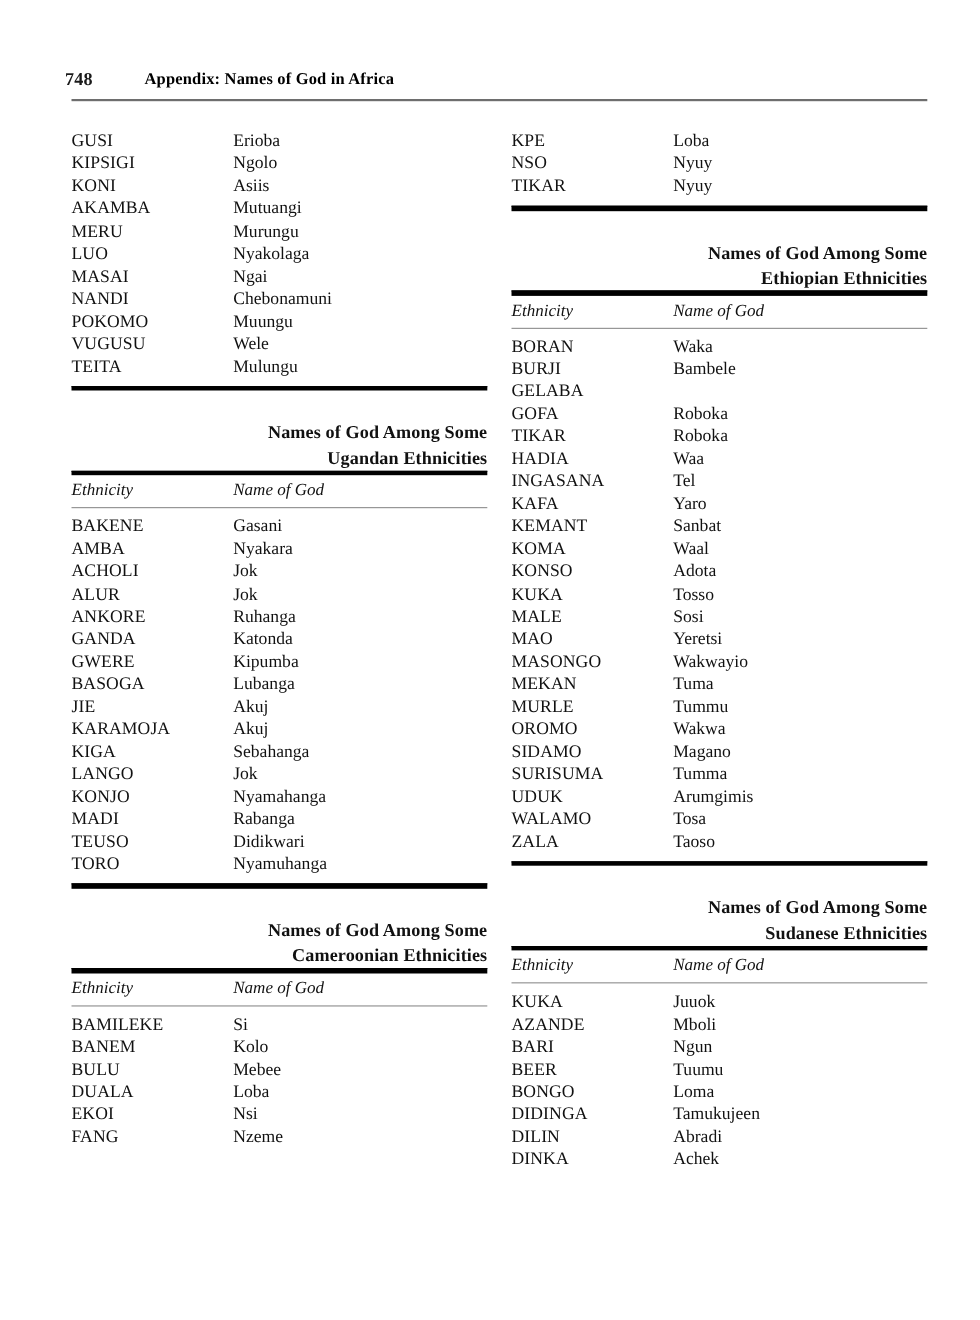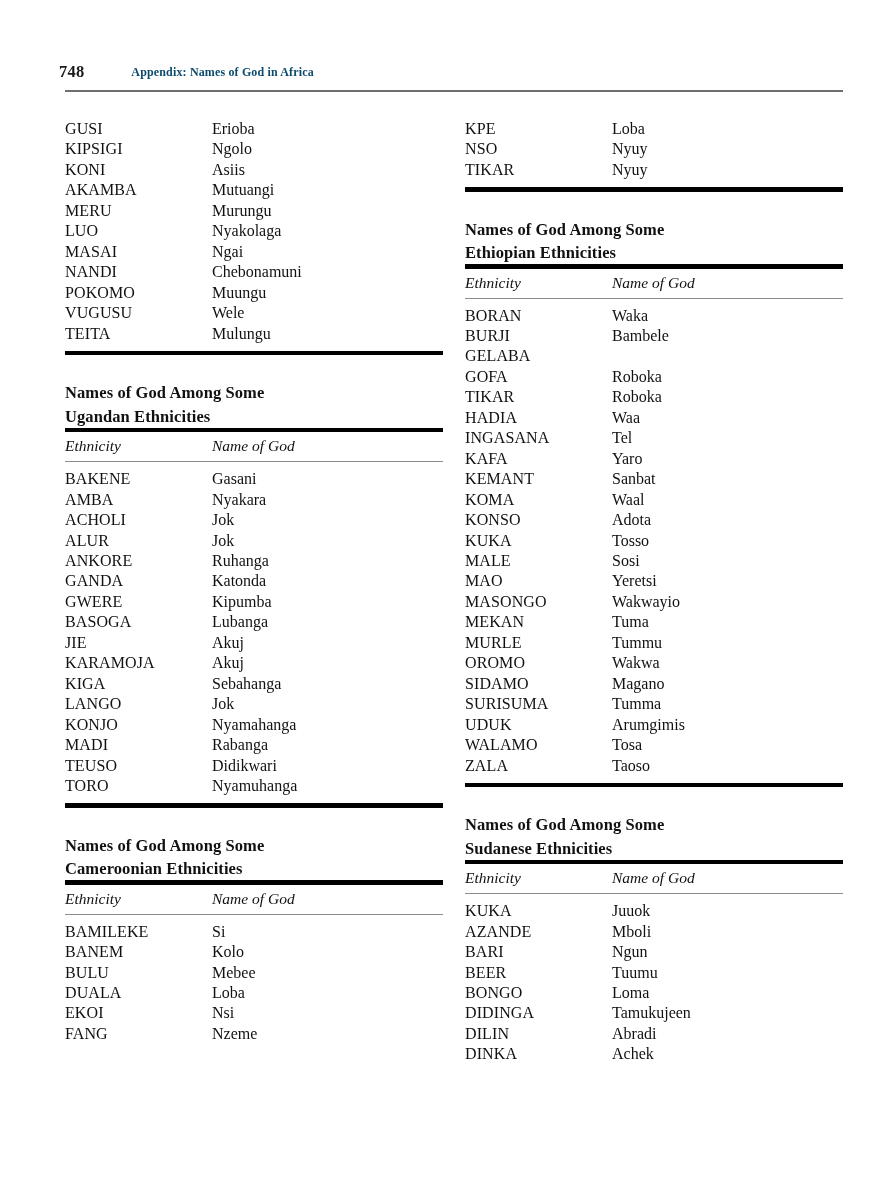--- a/index.html
+++ b/index.html
@@ -28,24 +28,24 @@
     align-items: center;
   }
   .folio {
     font-size: 16.5px;
     font-weight: 700;
     letter-spacing: 0.2px;
     color: #1a1a1a;
   }
   .head-title {
     margin-left: 47px;
-    font-size: 12px;
+    font-size: 15px;
     font-weight: 700;
     letter-spacing: 0.15px;
-    color: #0c4a6e;
+    color: #000000;
   }
   .head-rule {
     position: absolute;
     left: 65px;
     top: 90px;
     width: 778px;
     height: 1.6px;
     background: #6e6e6e;
   }
 
@@ -62,21 +62,21 @@
     top: 0;
     width: 378px;
   }
   .col-left  { left: 65px; }
   .col-right { left: 465px; }
 
   
   .table-block { width: 378px; }
 
   .tbl-title {
-    text-align: left;
+    text-align: right;
     font-size: 16.5px;
     font-weight: 700;
     line-height: 1.42;
     color: #111111;
     letter-spacing: 0.1px;
   }
   .tbl-title .line { display: block; }
 
   .rule-thick {
     width: 100%;

